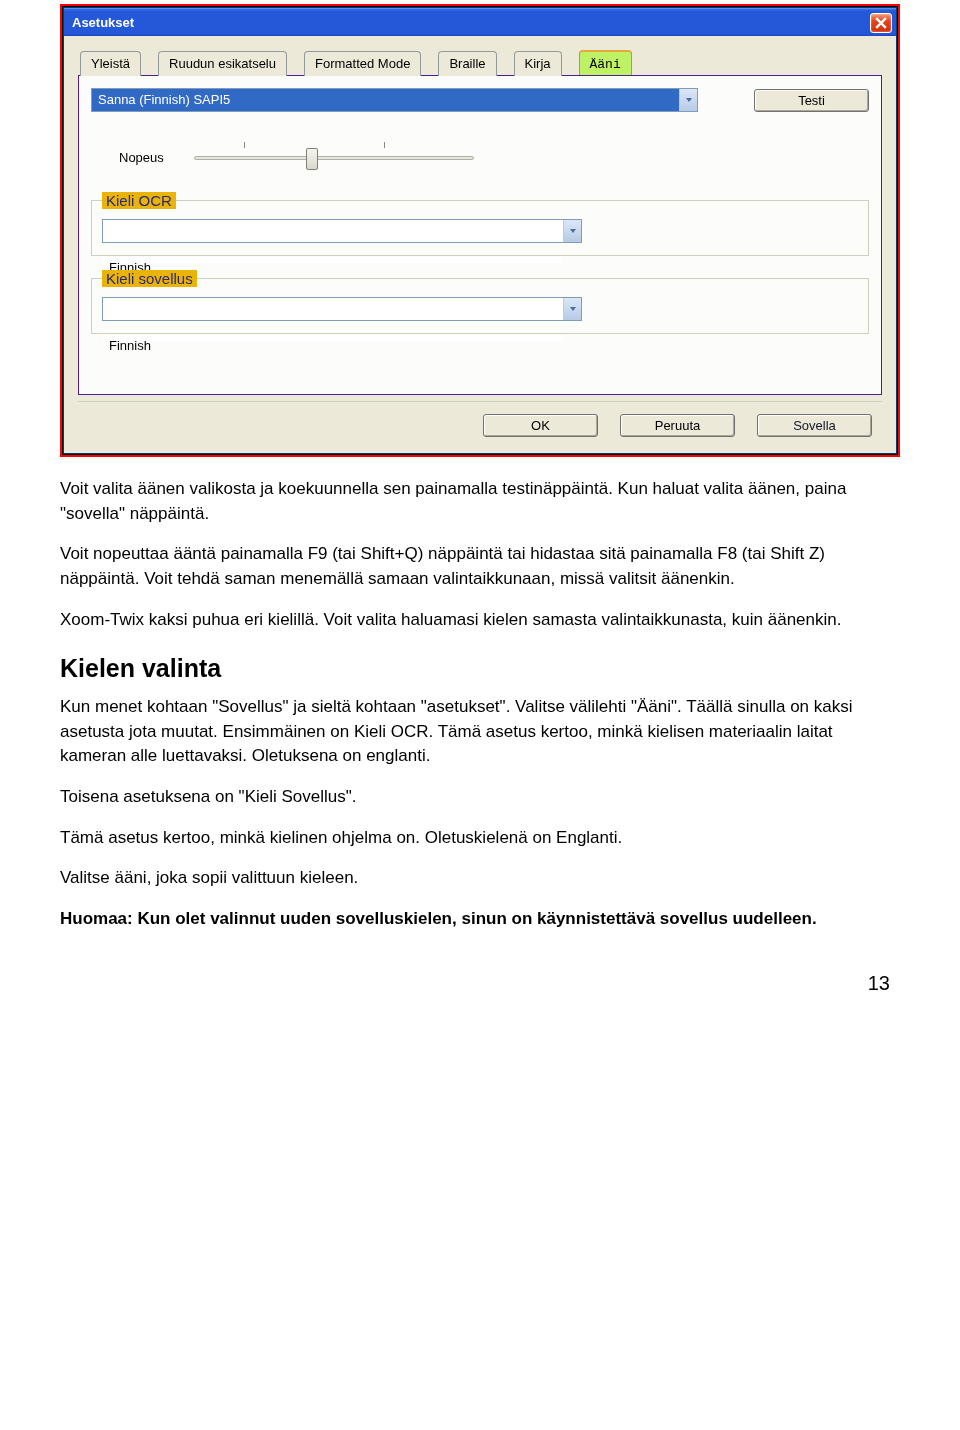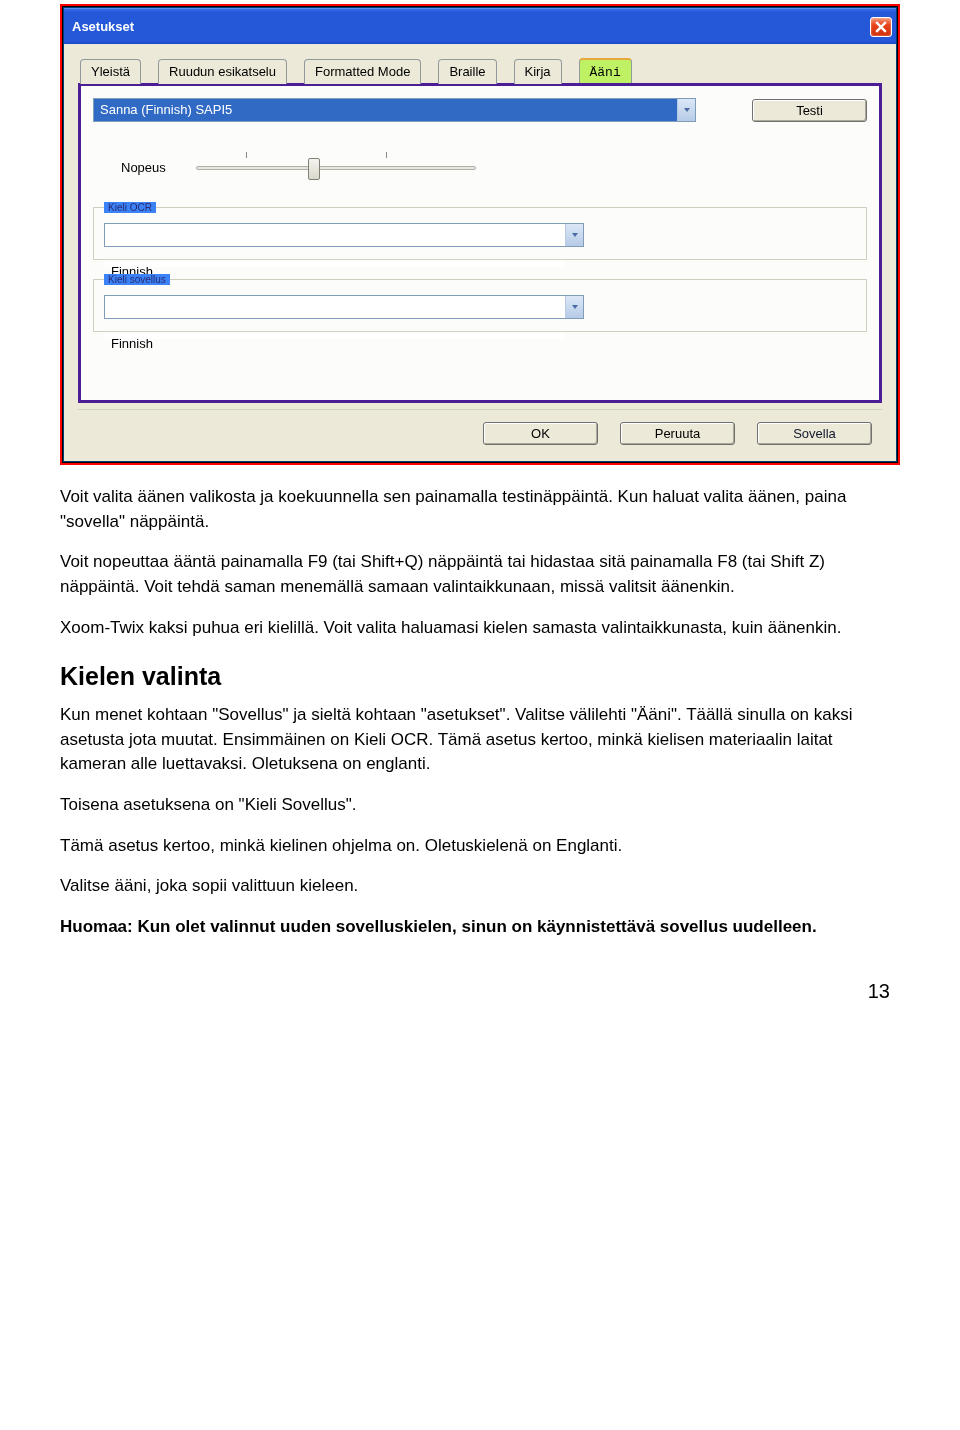--- a/index.html
+++ b/index.html
@@ -22,21 +22,21 @@
   }
   .titlebar {
     background: linear-gradient(to bottom, #3a6ee7 0%, #2557d9 8%, #2557d9 92%, #1a46c0 100%);
     color: #fff;
     font-size: 13px;
     font-weight: bold;
     padding: 5px 4px 5px 8px;
     display: flex;
     justify-content: space-between;
     align-items: center;
-    height: 36px;
+    height: 28px;
     border-top: 1px solid #5a8cf0;
   }
   .close-btn {
     width: 22px; height: 20px;
     background: linear-gradient(to bottom, #f59a7a, #e6421a 40%, #d0300c);
     border: 1px solid #fff;
     border-radius: 3px;
     color: #fff;
     display: flex; align-items: center; justify-content: center;
     font-weight: bold;
@@ -64,21 +64,21 @@
   }
   .tab.active {
     background: #bef264;
     border-top: 2px solid #e5a83a;
     top: 0;
     padding-top: 5px;
     z-index: 2;
     font-family: Liberation Mono, monospace;
   }
   .tab-panel {
-    border: 3px solid #4c1d95;
+    border: 1px solid #4c1d95;
     background: #fcfcfa;
     padding: 12px 12px 16px 12px;
     min-height: 320px;
   }
   .row1 {
     display: flex;
     align-items: center;
     gap: 56px;
     margin-bottom: 30px;
   }
@@ -143,24 +143,24 @@
     border: 1px solid #808074;
     border-radius: 2px;
   }
   fieldset.xp {
     border: 1px solid #d0d0bf;
     padding: 10px 10px 12px 10px;
     margin: 0 0 14px 0;
     position: relative;
   }
   fieldset.xp > legend {
-    font-size: 10px;
+    font-size: 15px;
     padding: 0 4px;
     color: #2a2a70;
-    background: #3b82f6;
+    background: #eab308;
   }
   .combo.plain .combo-text {
     background: #fff;
     color: #000;
     margin-top: 37px;
   }
   .combo.inner { width: 480px; }
   .btn-row {
     display: flex;
     justify-content: flex-end;

